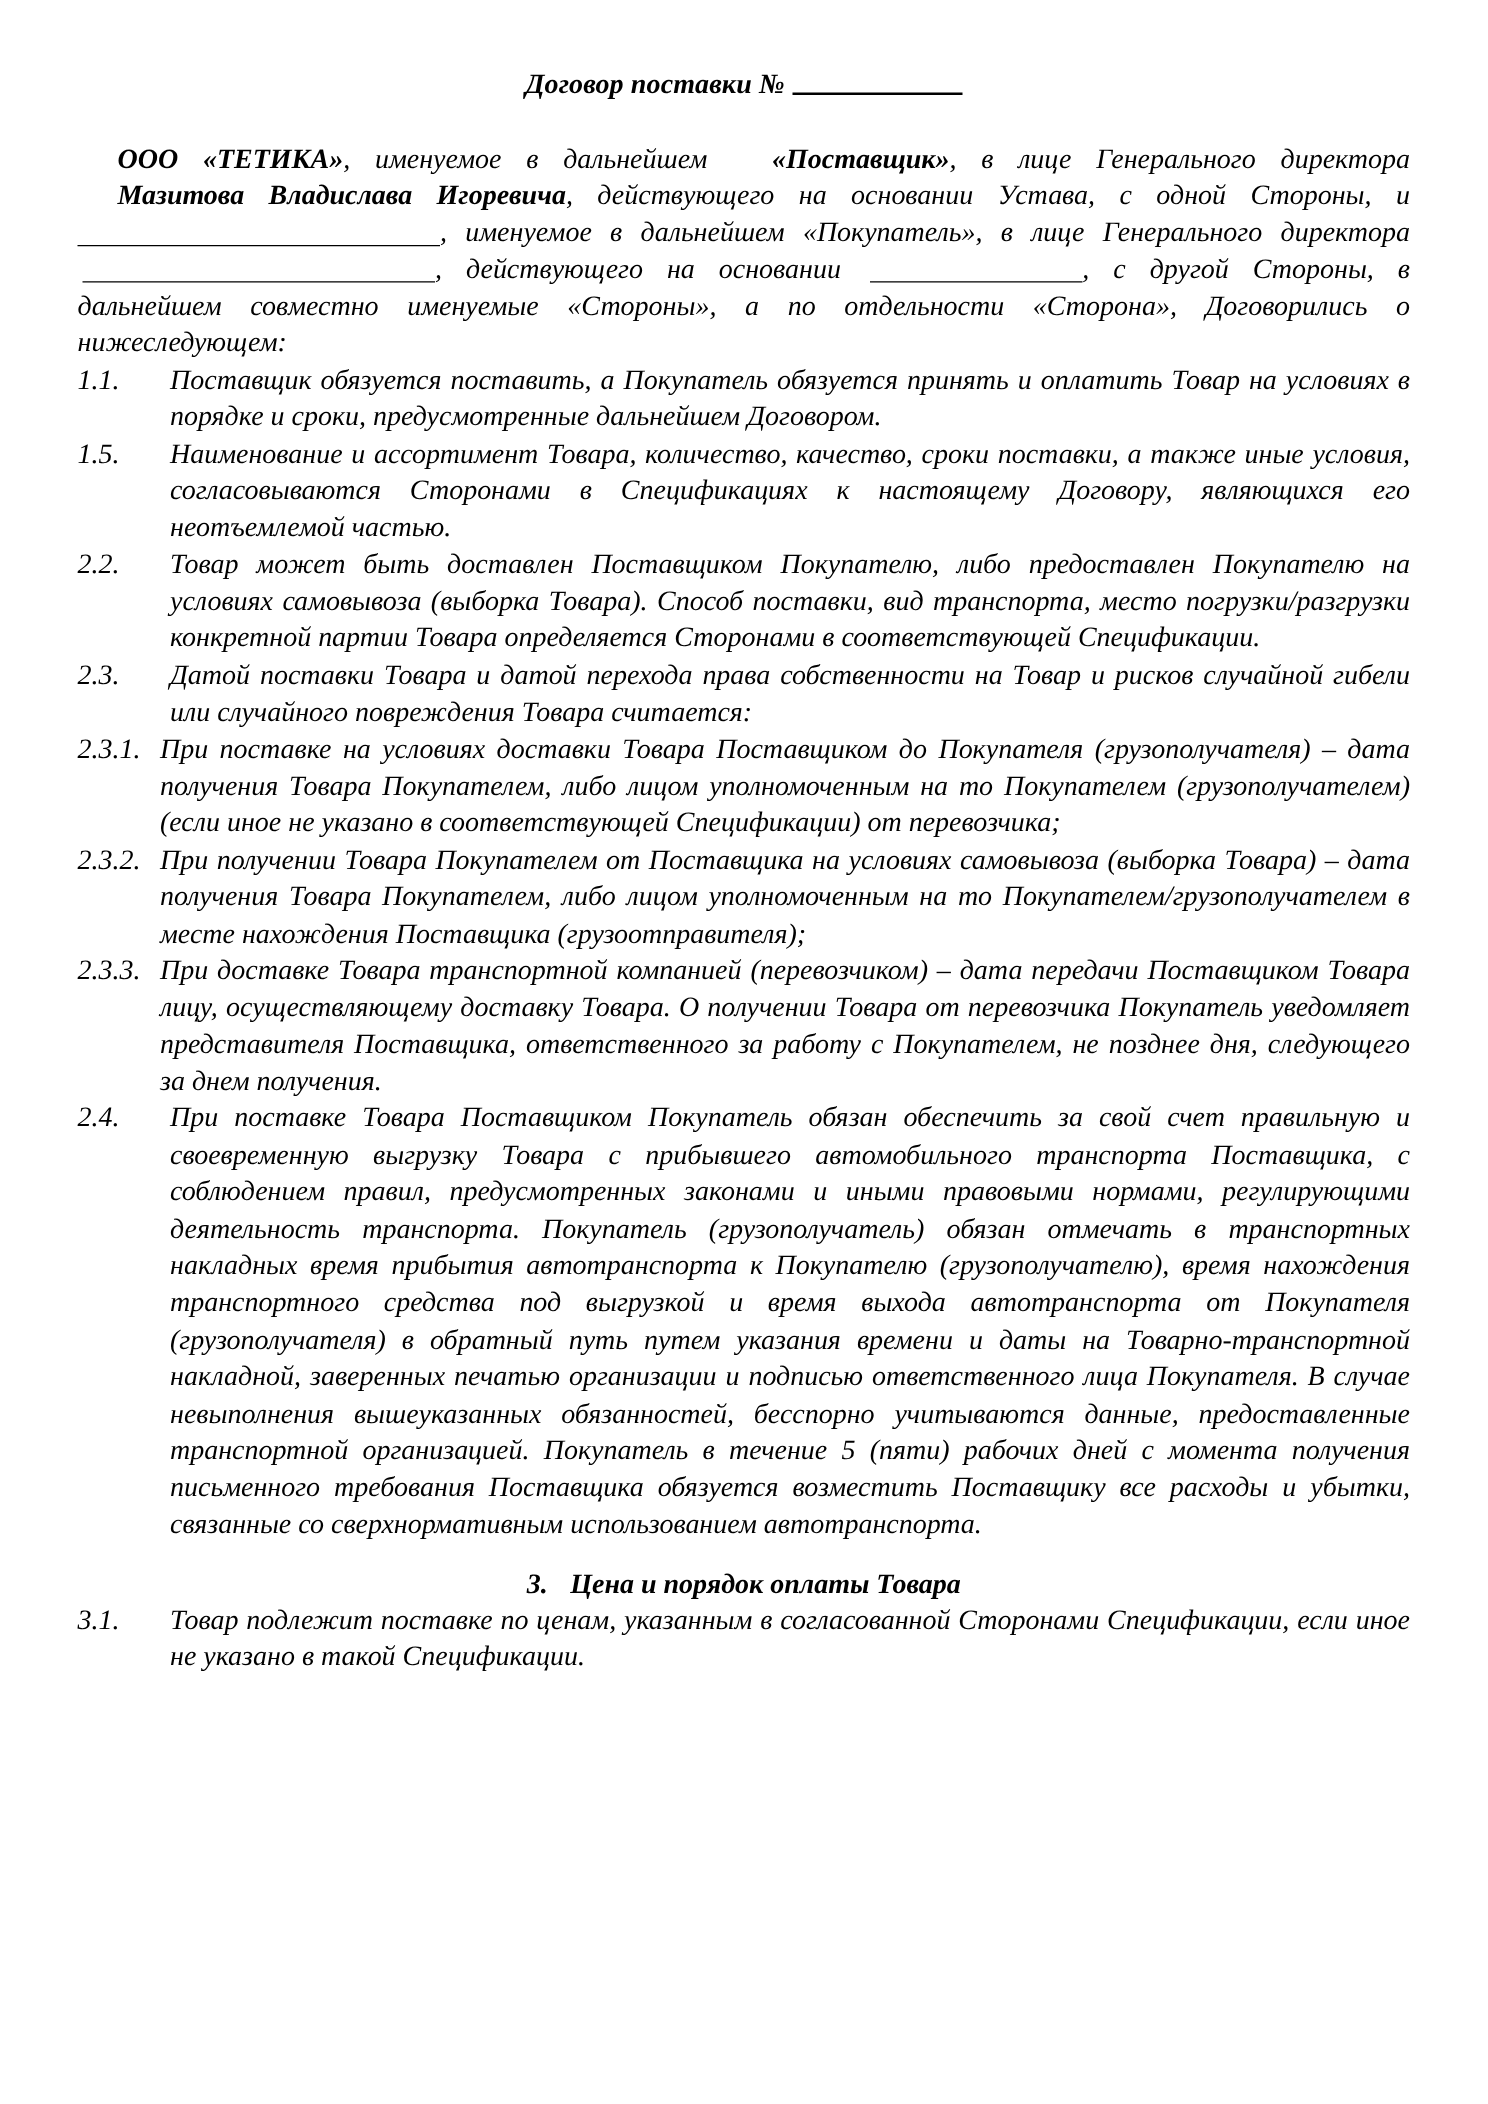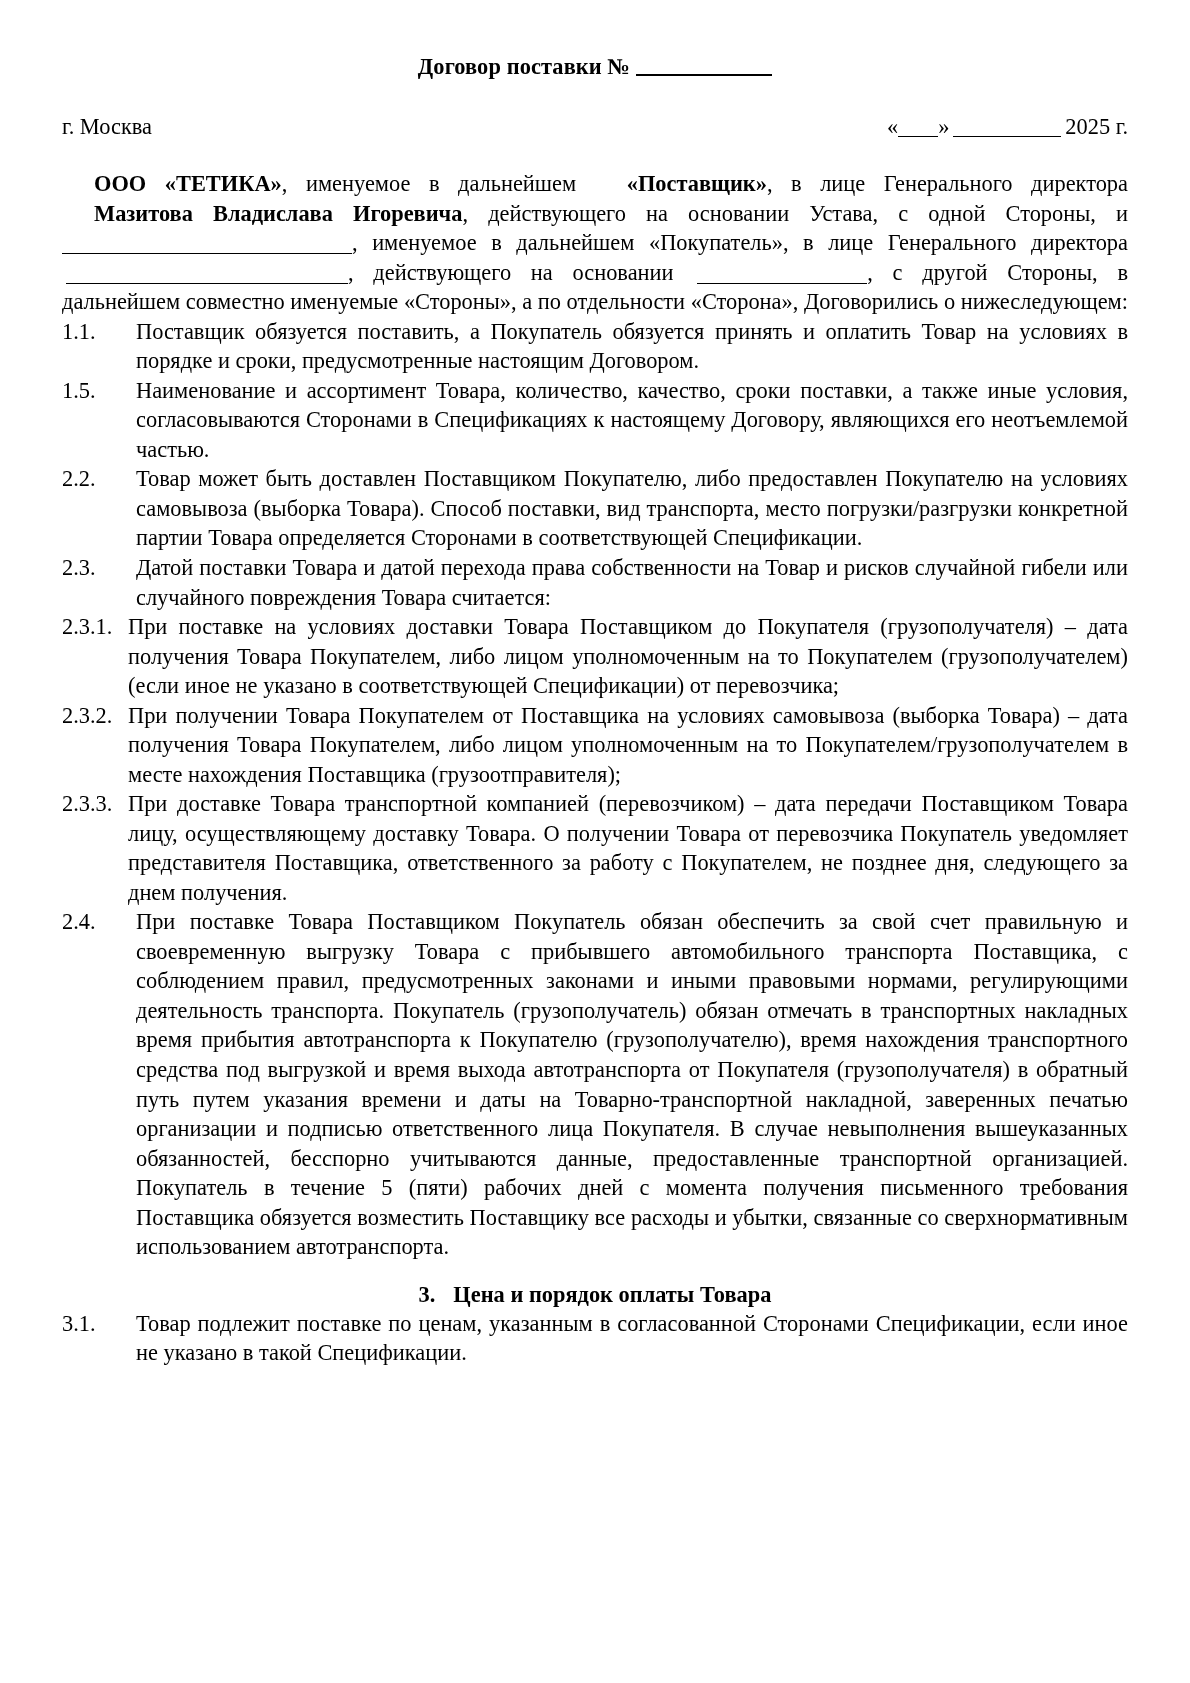--- a/index.html
+++ b/index.html
@@ -14,20 +14,21 @@
   }
   .page {
     position: relative;
     width: 1190px;
     height: 1683px;
     margin: 0 auto;
     background: #ffffff;
     box-sizing: border-box;
     padding: 52px 62px 40px 62px;
     overflow: hidden;
+    font-style: italic;
   }
   .doc {
     font-size: 22.4px;
     line-height: 1.318;
   }
 
   
   .doc-title {
     text-align: center;
     font-weight: bold;
@@ -138,29 +139,25 @@
 </head>
 <body>
 
 <div class="page">
   <div class="doc">
 
     <div class="doc-title">
       <span>Договор поставки №</span><span class="blank-line"></span>
     </div>
 
-    <div class="city-date">
-      <span class="city">г. Москва</span>
-      <span class="date"><span>«</span><span class="ul-xs"></span><span>»</span><span class="ul-sm"></span><span>2025 г.</span></span>
-    </div>
 
     <p class="para"><span class="bold">ООО «ТЕТИКА»</span><span>, именуемое в дальнейшем </span><span class="bold">«Поставщик»</span><span>, в лице Генерального директора </span><span class="bold">Мазитова Владислава Игоревича</span><span>, действующего на основании Устава, с одной Стороны, и </span><span class="ul-long"></span><span>, именуемое в дальнейшем «Покупатель», в лице Генерального директора </span><span class="ul-med"></span><span>, действующего на основании </span><span class="ul-short"></span><span>, с другой Стороны, в дальнейшем совместно именуемые «Стороны», а по отдельности «Сторона», Договорились о нижеследующем:</span></p>
 
 
-    <p class="hang"><span class="num">1.1.</span><span>Поставщик обязуется поставить, а Покупатель обязуется принять и оплатить Товар на условиях в порядке и сроки, предусмотренные настоящим Договором.</span></p>
+    <p class="hang"><span class="num">1.1.</span><span>Поставщик обязуется поставить, а Покупатель обязуется принять и оплатить Товар на условиях в порядке и сроки, предусмотренные дальнейшем Договором.</span></p>
 
 
     <p class="hang"><span class="num">1.5.</span><span>Наименование и ассортимент Товара, количество, качество, сроки поставки, а также иные условия, согласовываются Сторонами в Спецификациях к настоящему Договору, являющихся его неотъемлемой частью.</span></p>
 
     <p class="hang"><span class="num">2.2.</span><span>Товар может быть доставлен Поставщиком Покупателю, либо предоставлен Покупателю на условиях самовывоза (выборка Товара). Способ поставки, вид транспорта, место погрузки/разгрузки конкретной партии Товара определяется Сторонами в соответствующей Спецификации.</span></p>
 
     <p class="hang"><span class="num">2.3.</span><span>Датой поставки Товара и датой перехода права собственности на Товар и рисков случайной гибели или случайного повреждения Товара считается:</span></p>
 
     <p class="sub-para"><span class="sub-label">2.3.1.</span><span>При поставке на условиях доставки Товара Поставщиком до Покупателя (грузополучателя) – дата получения Товара Покупателем, либо лицом уполномоченным на то Покупателем (грузополучателем) (если иное не указано в соответствующей Спецификации) от перевозчика;</span></p>
 

